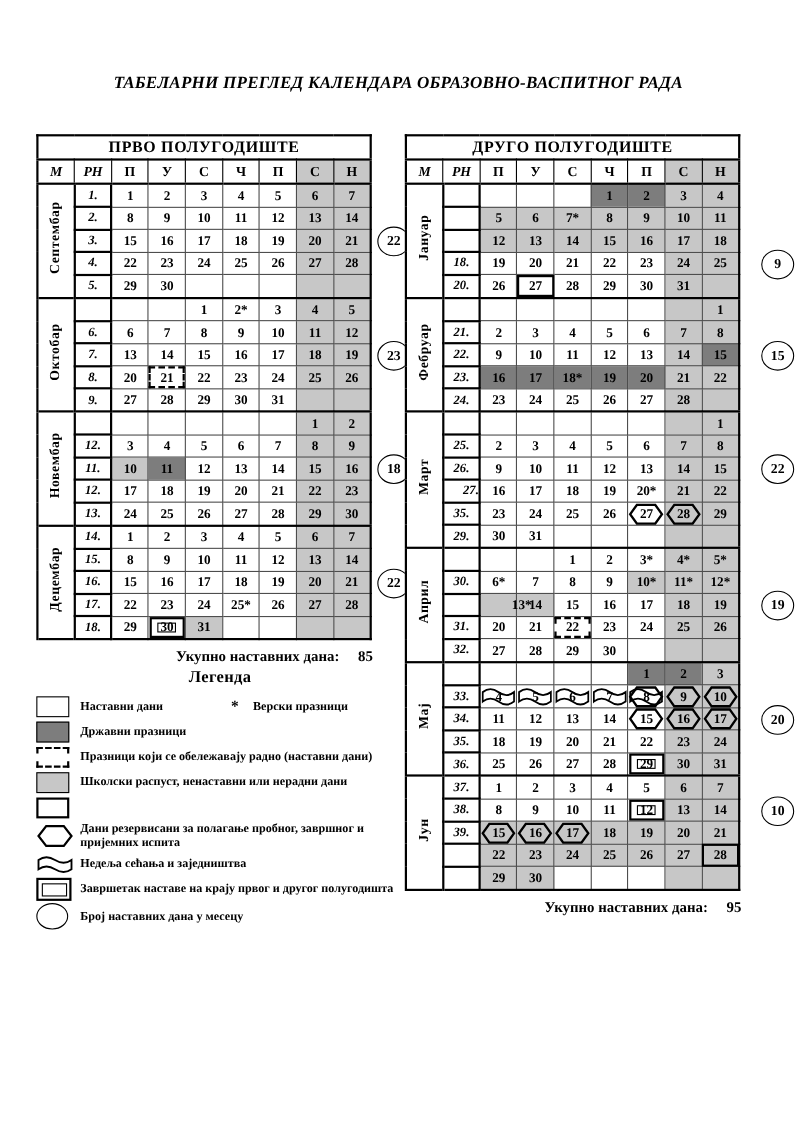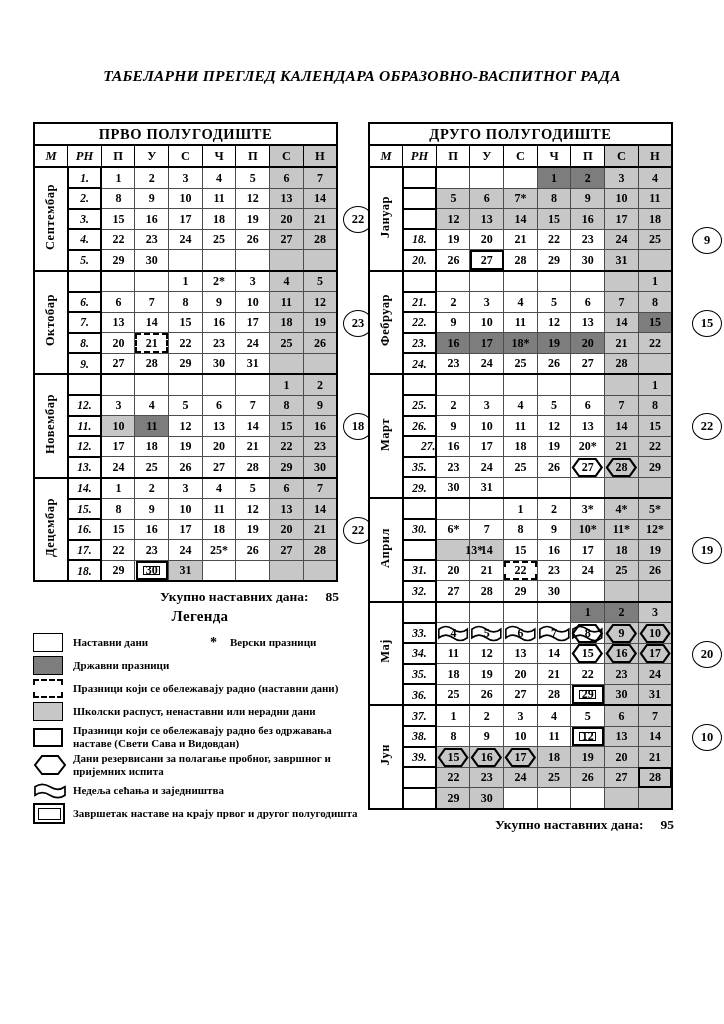--- a/index.html
+++ b/index.html
@@ -2180,21 +2180,20 @@
         <div class="legend-row">
           <div class="legend-sym">
             <div class="ls-box ls-light"></div>
           </div>
           <span class="legend-label">Школски распуст, ненаставни или нерадни дани</span>
         </div>
         <div class="legend-row">
           <div class="legend-sym">
             <div class="ls-box ls-thick"></div>
           </div>
-          <span class="legend-label">Празници који се обележавају радно без одржавања наставе (Свети Сава и Видовдан)</span>
         </div>
         <div class="legend-row">
           <div class="legend-sym">
             <svg viewBox="0 0 34 22" width="34" height="22">
               <polygon points="9,2 25,2 32,11 25,20 9,20 2,11" fill="none" stroke="#000" stroke-width="2"></polygon>
             </svg>
           </div>
           <span class="legend-label">Дани резервисани за полагање пробног, завршног и пријемних испита</span>
         </div>
         <div class="legend-row">
@@ -2206,15 +2205,21 @@
           <span class="legend-label">Недеља сећања и заједништва</span>
         </div>
         <div class="legend-row">
           <div class="legend-sym">
             <div class="ls-dbl">
               <div class="ls-dbl-in"></div>
             </div>
           </div>
           <span class="legend-label">Завршетак наставе на крају првог и другог полугодишта</span>
         </div>
+        <div class="legend-row">
+          <div class="legend-sym">
+            <div class="ls-circle"></div>
+          </div>
+          <span class="legend-label">Број наставних дана у месецу</span>
+        </div>
       </div>
   </div>
 </div>
 
 </body></html>

